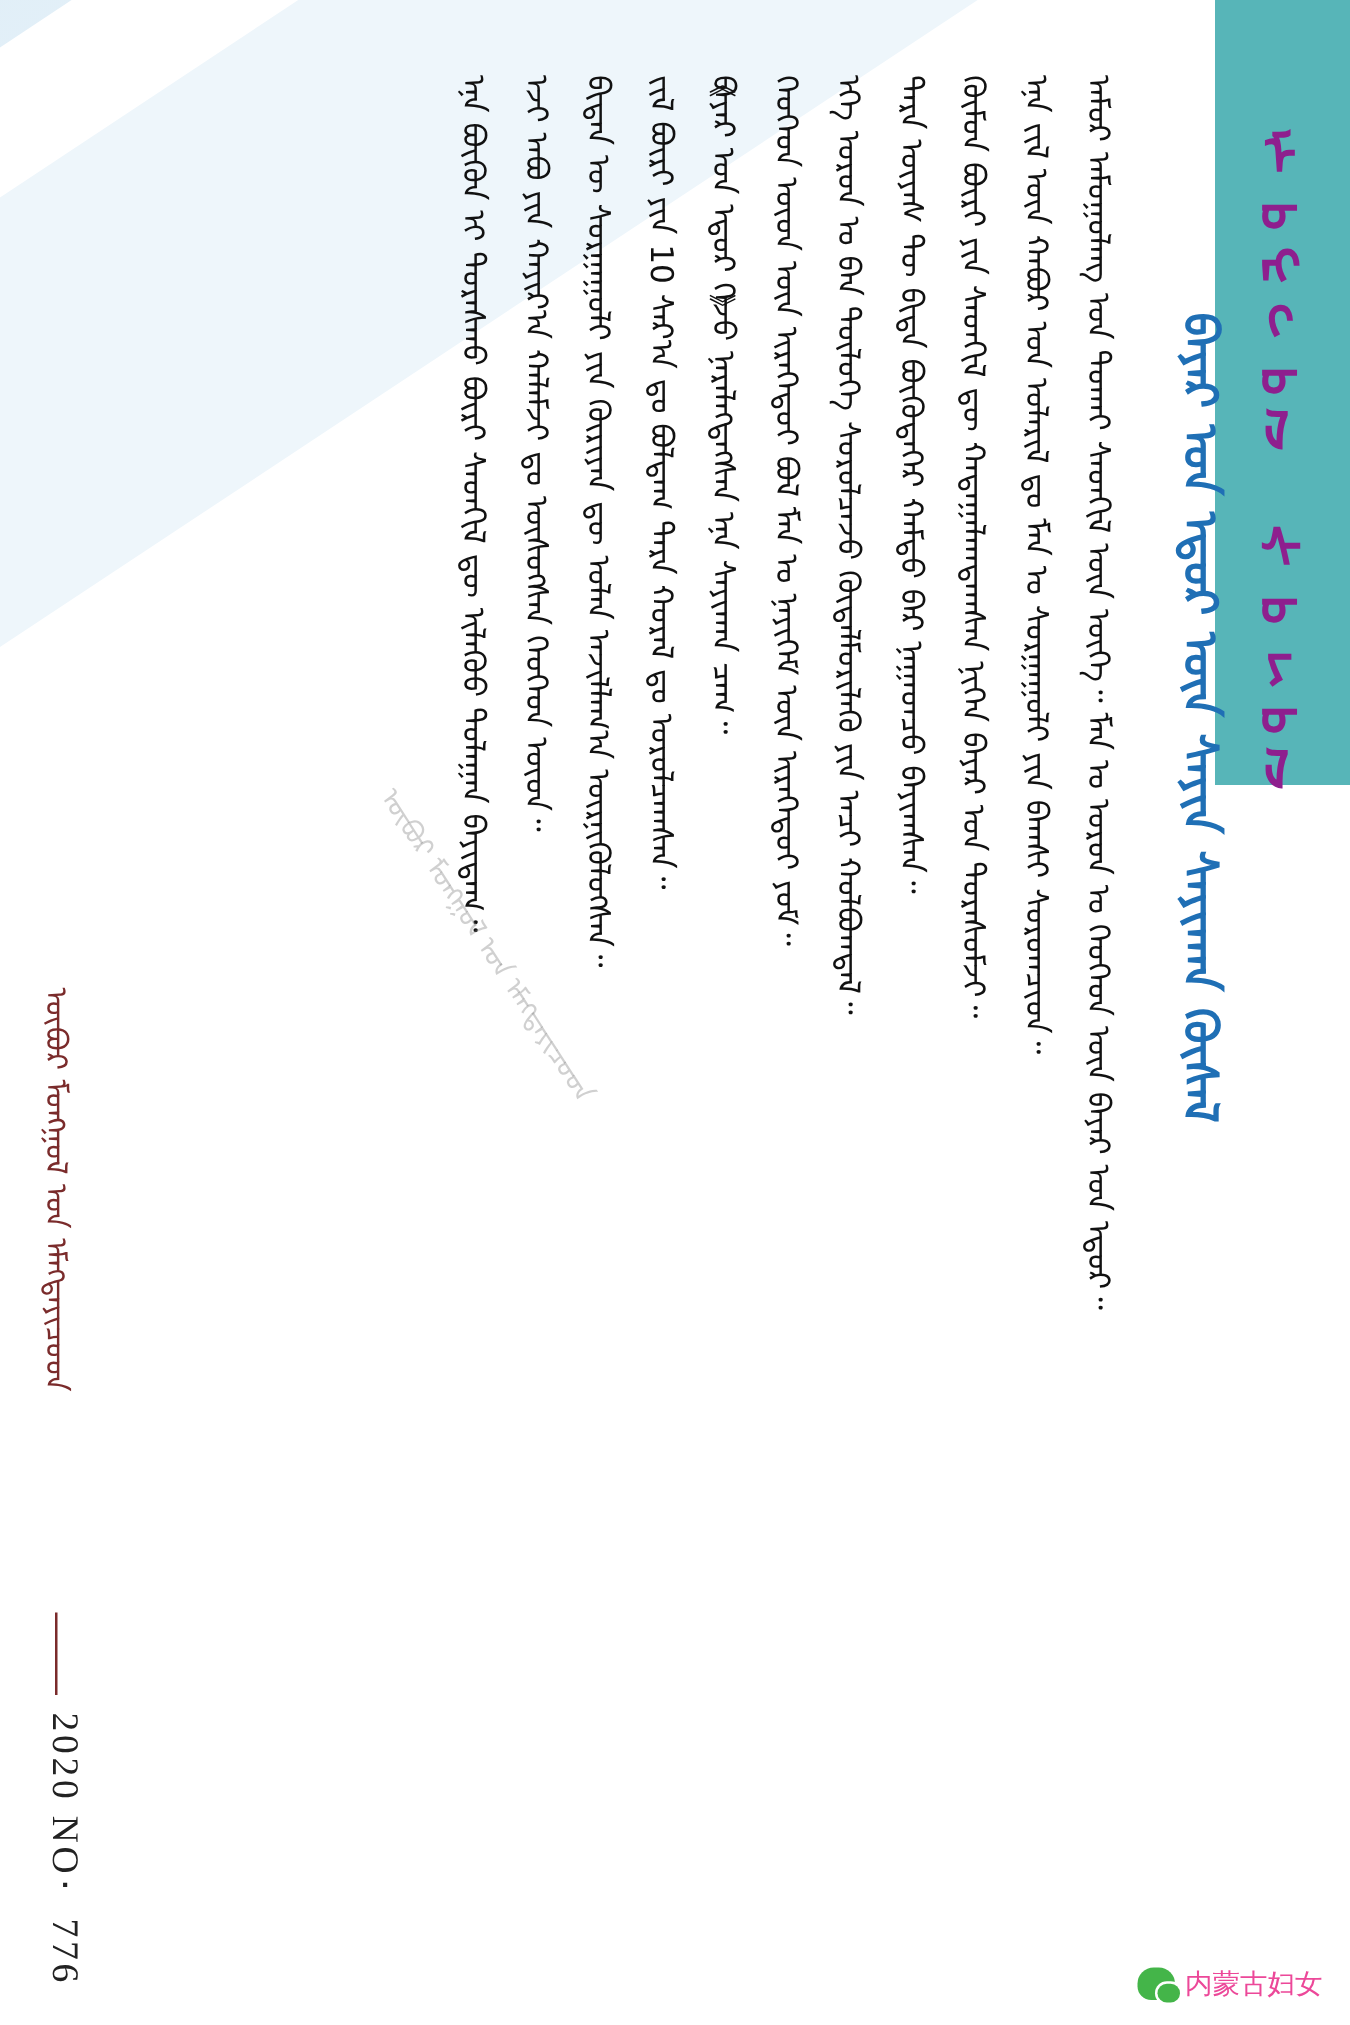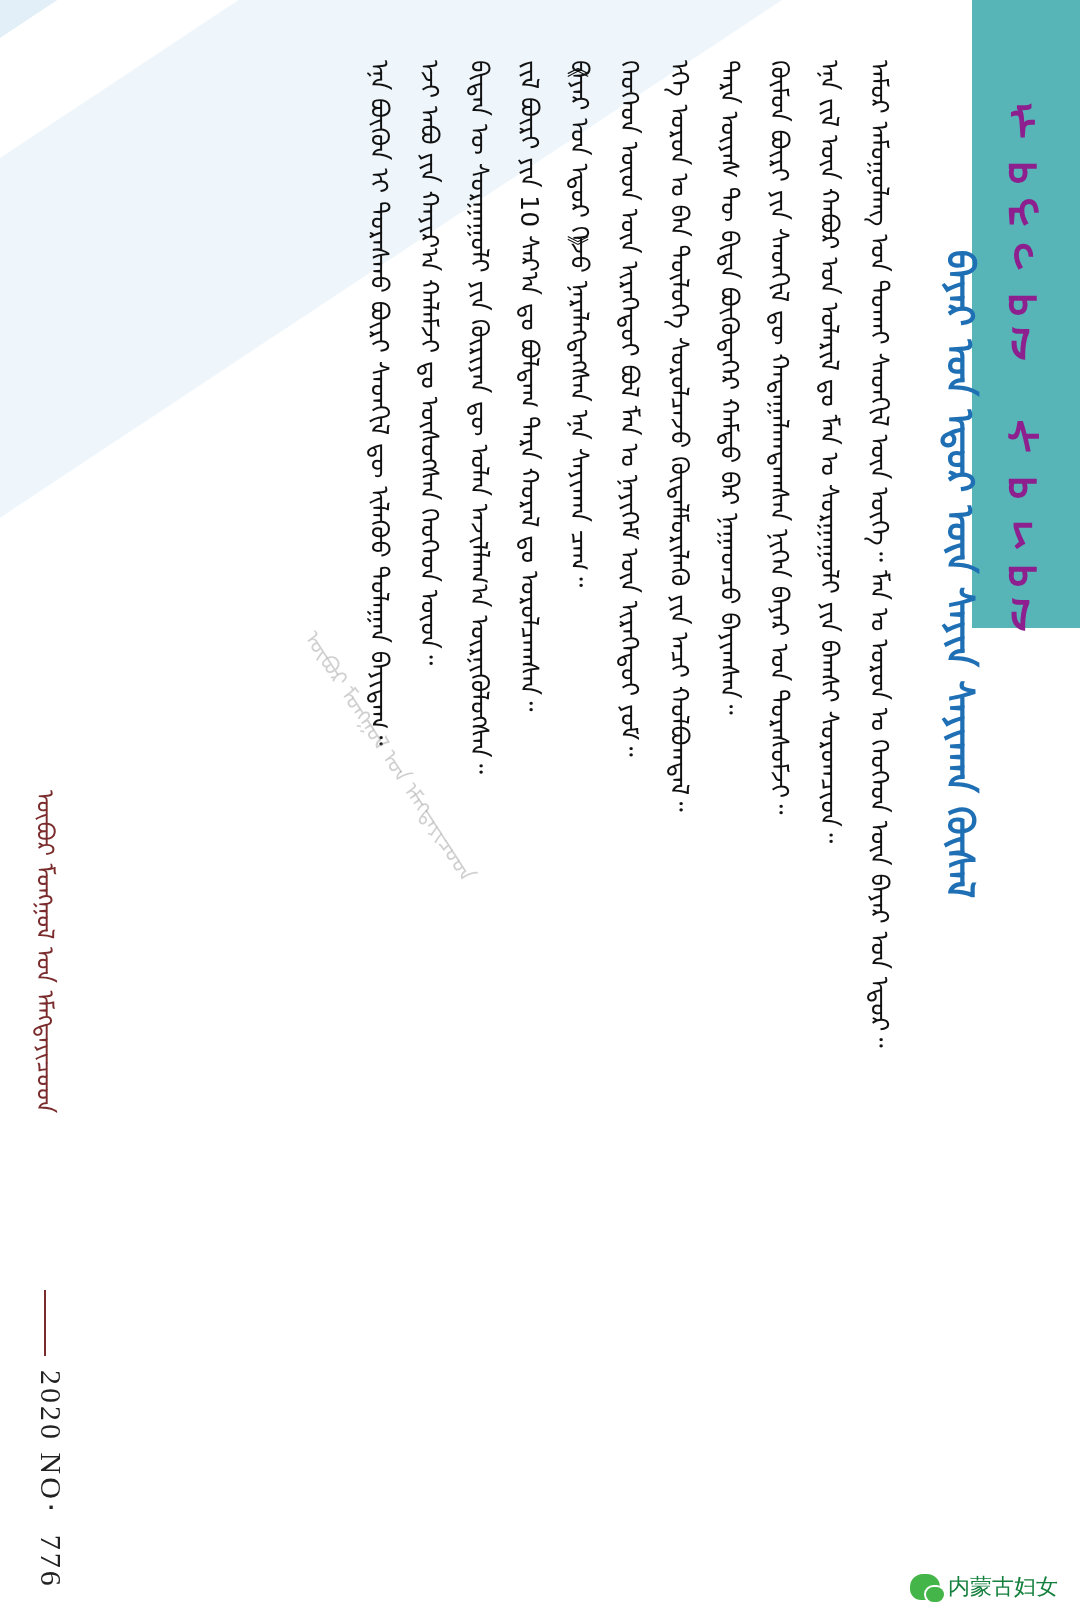--- a/index.html
+++ b/index.html
@@ -169,21 +169,21 @@
   }
 
   
   .wechat-badge {
     position: absolute;
     right: 22px;
     bottom: 18px;
     display: flex;
     align-items: center;
     gap: 8px;
-    color: #15803d;
+    color: #ec4899;
     font-family: "DejaVu Sans", sans-serif;
     font-size: 22px;
   }
   .wechat-icon {
     width: 30px;
     height: 26px;
     border-radius: 13px 13px 11px 11px;
     background: #44b549;
     position: relative;
     display: inline-block;

